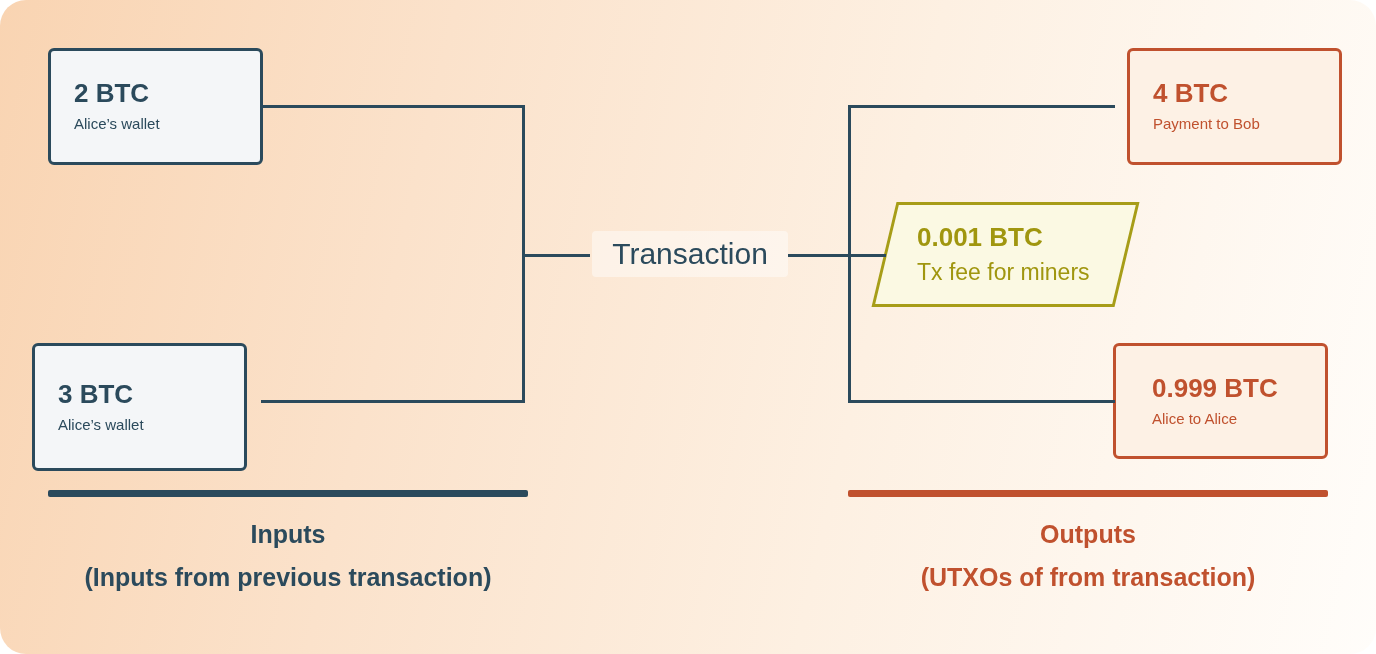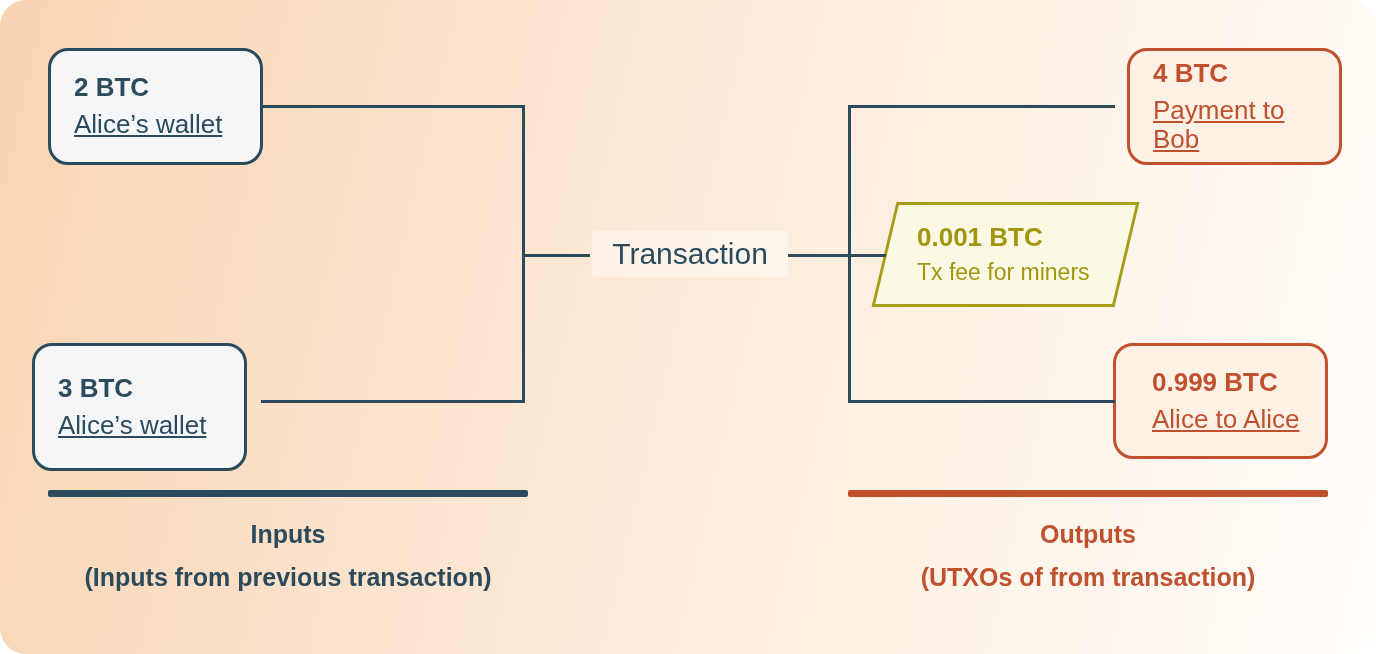--- a/index.html
+++ b/index.html
@@ -13,29 +13,29 @@
     width: 1376px;
     height: 654px;
     border-radius: 26px;
     overflow: hidden;
     background: linear-gradient(103deg, #f9d4b2 0%, #fbe2cb 30%, #fdf0e2 62%, #fffdfa 100%);
   }
   
   .node {
     position: absolute;
     box-sizing: border-box;
-    border-radius: 20px;
+    border-radius: 6px;
     display: flex;
     flex-direction: column;
     justify-content: center;
     padding: 0 23px;
     gap: 10px;
   }
   .node .amount { font-size: 26px; font-weight: bold; line-height: 1; }
-  .node .sub    { font-size: 26px; line-height: 1.1; text-decoration: underline; }
+  .node .sub    { font-size: 15px; line-height: 1.1; }
   .input-node  { border: 3px solid #2b4a5c; background: #f4f6f8; color: #2b4a5c; }
   .output-node { border: 3px solid #c0512e; background: #fdf1e5; color: #c0512e; }
 
   
   .fee-shape {
     position: absolute;
     left: 884px; top: 202px;
     width: 243px; height: 105px;
     box-sizing: border-box;
     border: 3px solid #a79d18;

